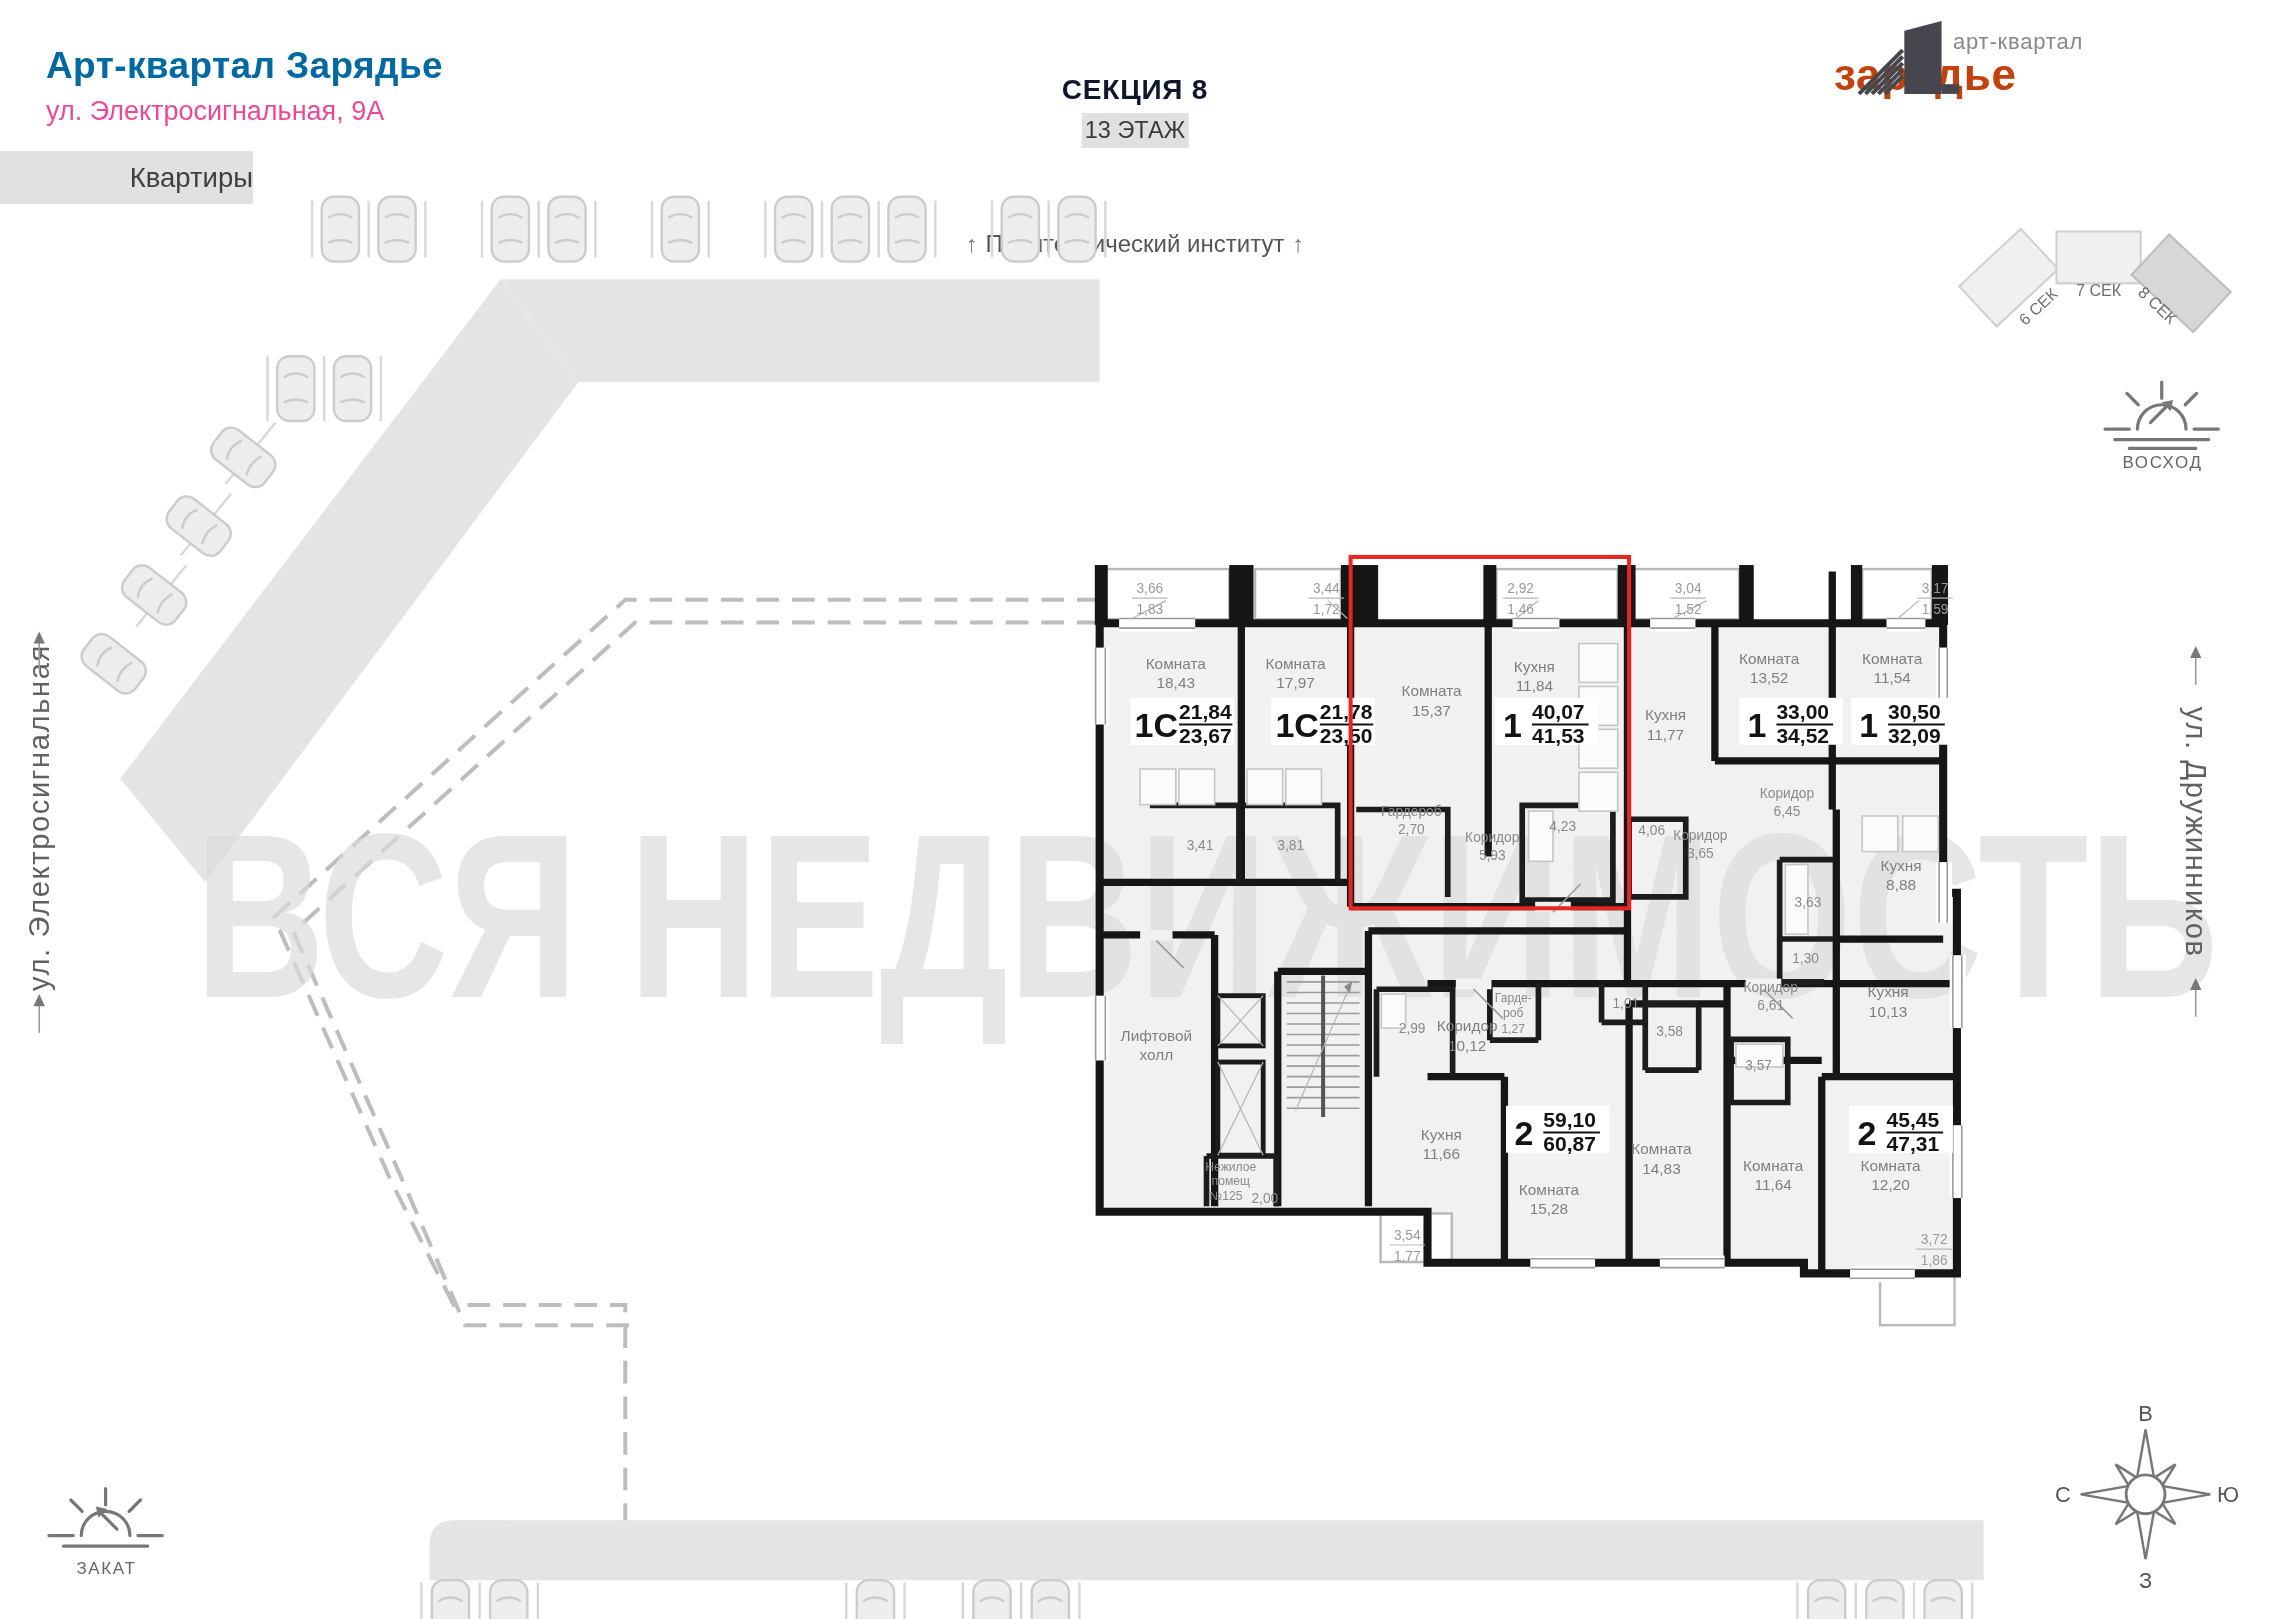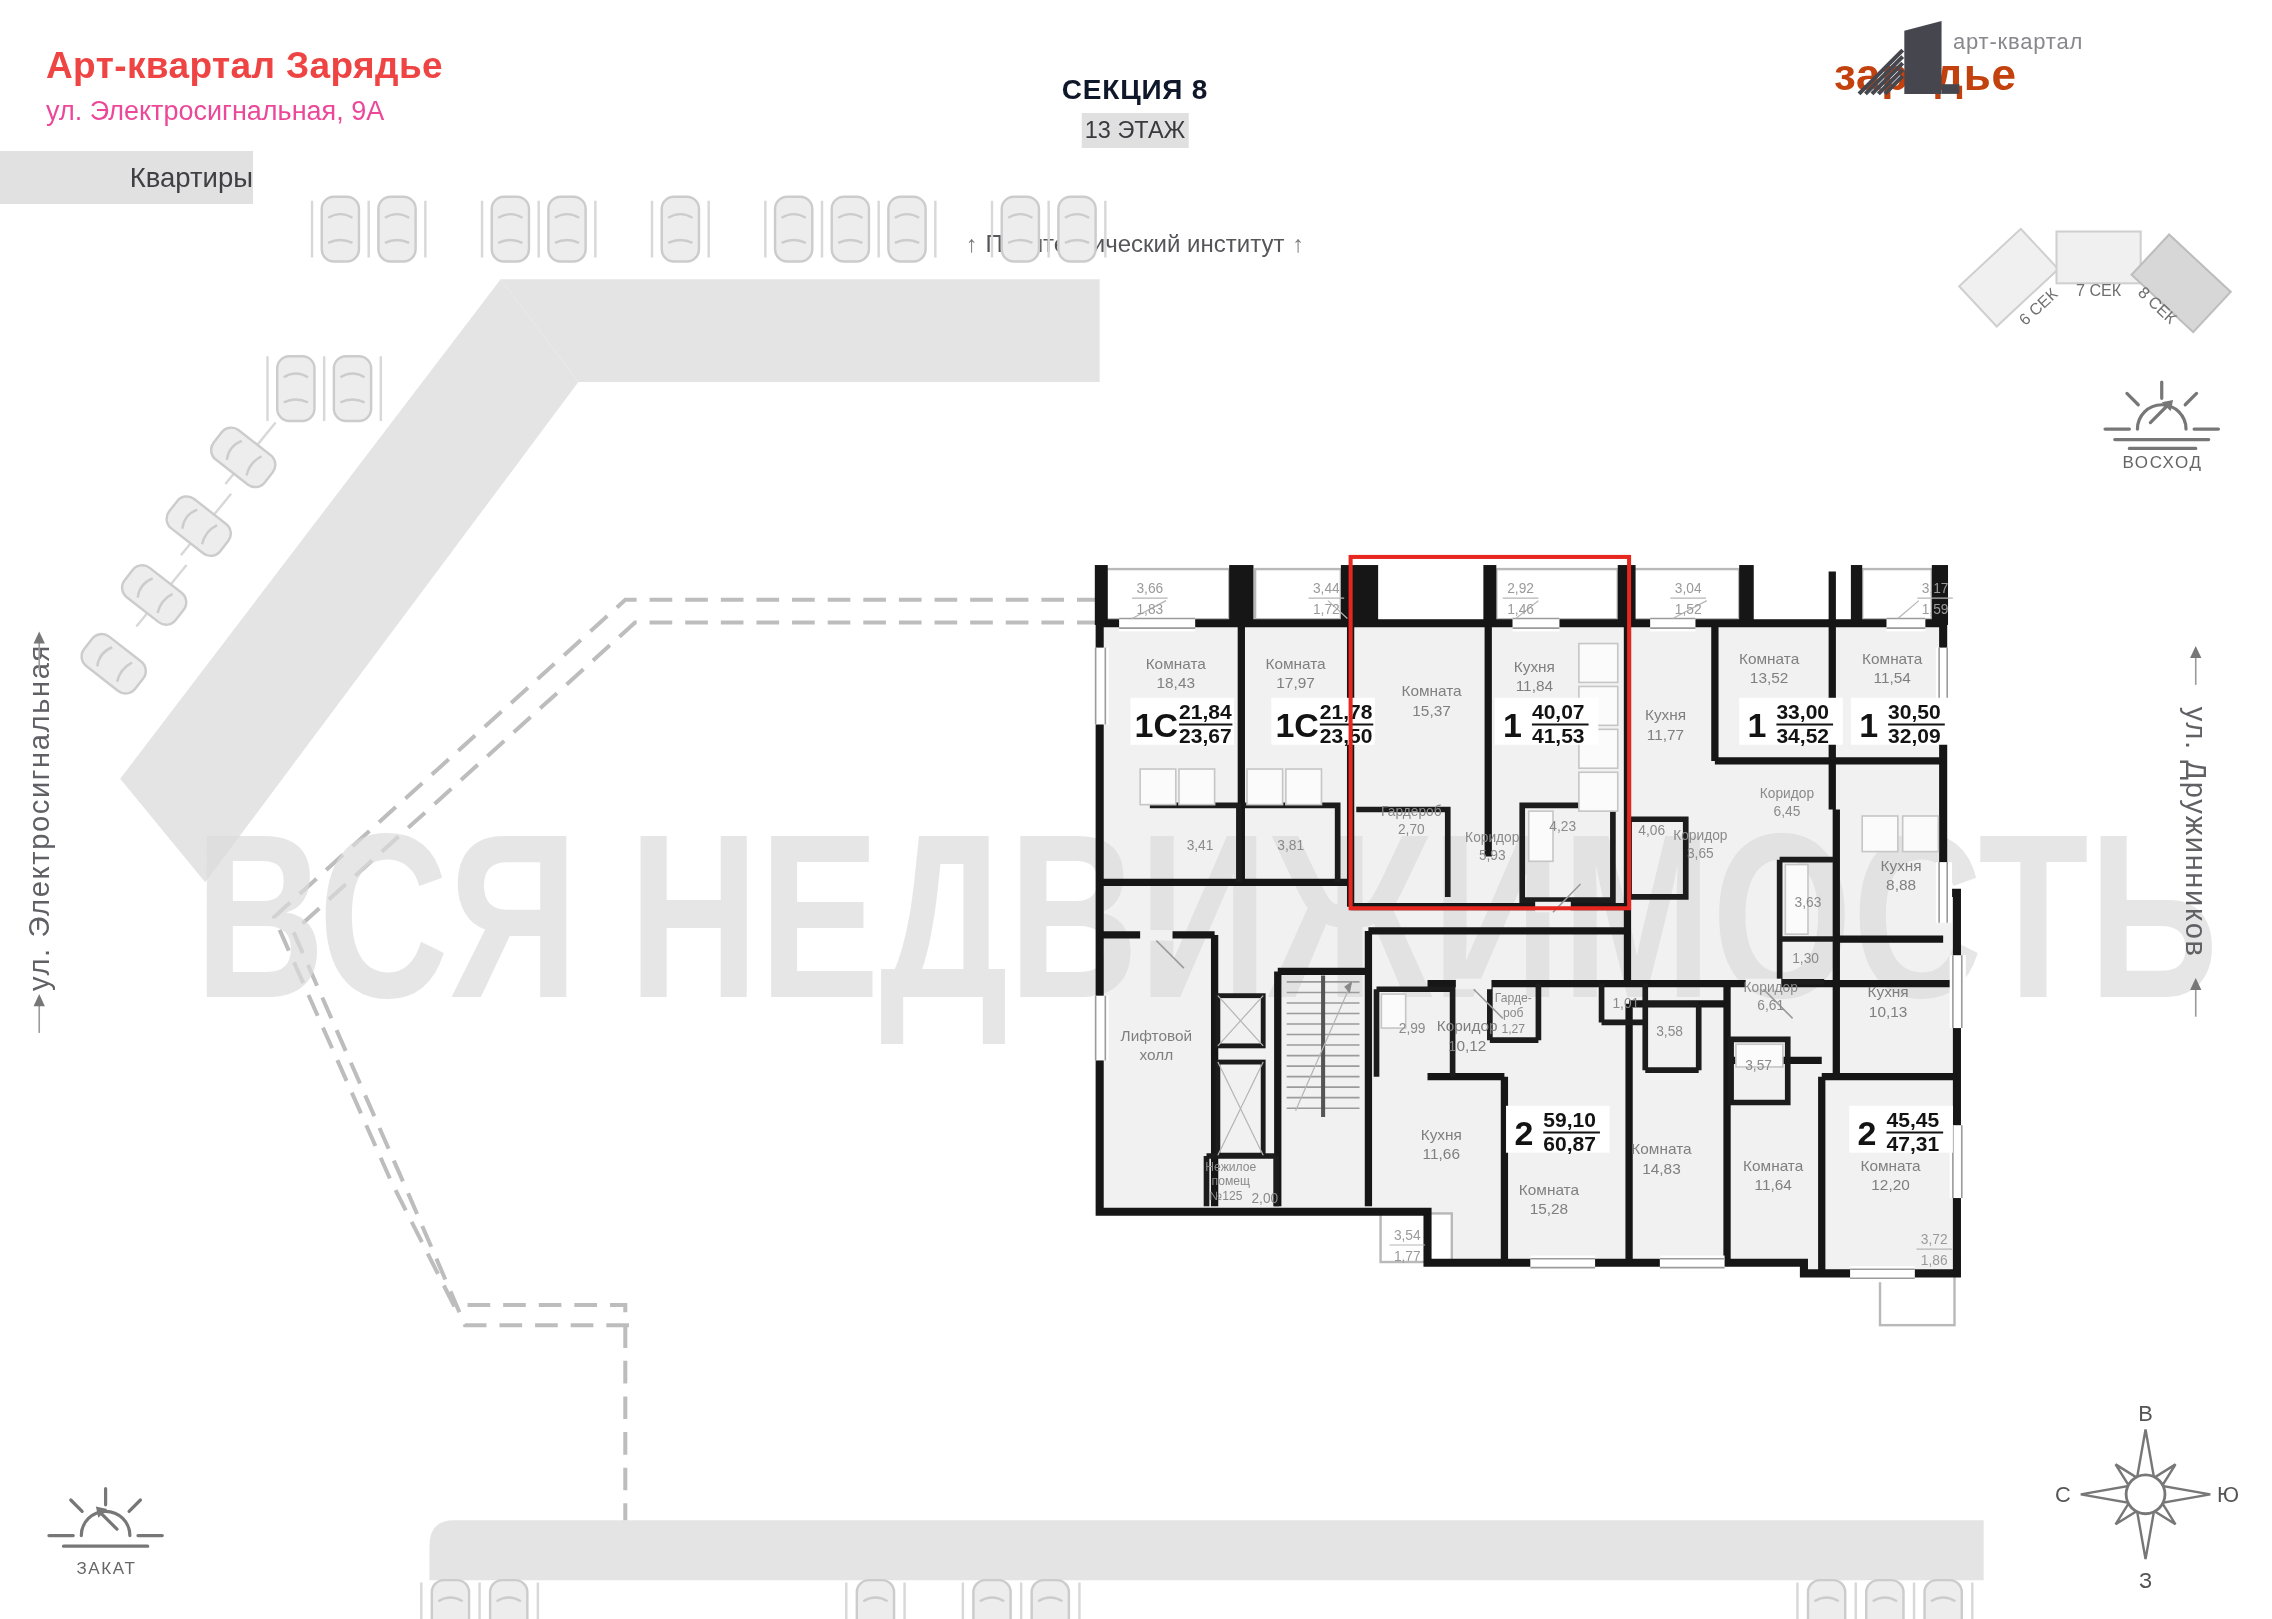--- a/index.html
+++ b/index.html
@@ -1,19 +1,19 @@
 <!DOCTYPE html>
 <html style="font-size:13px"><head>
 <meta charset="utf-8">
 <style>
   html,body{margin:0;padding:0;background:#fff;}
   #stage{position:relative;width:2273px;height:1619px;background:#fff;overflow:hidden;
          font-family:"Liberation Sans",sans-serif;}
   .abs{position:absolute;}
-  .title{left:46px;top:45px;font-size:37px;font-weight:700;color:#ef4444;letter-spacing:0.4px;}
+  .title{left:46px;top:45px;font-size:37px;font-weight:700;color:#0369a1;letter-spacing:0.4px;}
   .address{left:46px;top:96px;font-size:27px;color:#ec4899;}
   .tab{left:0;top:151px;width:253px;height:53px;background:#e1e1e1;color:#3f3f44;
        font-size:27.5px;line-height:53px;text-align:right;cursor:pointer;}
   .sectionTitle{left:1135px;top:74px;transform:translateX(-50%);font-size:28px;font-weight:800;
        color:#0f172a;letter-spacing:0.8px;white-space:nowrap;}
   .floorBadge{left:1135px;top:113px;transform:translateX(-50%);background:#e0e0e0;color:#39393e;
        font-size:23.5px;padding:4px 3px;white-space:nowrap;}
   .landmark{left:1135px;top:230px;transform:translateX(-50%);font-size:24px;color:#55555a;
        white-space:nowrap;}
   .landmark .ar{color:#7a7a7e;padding:0 8px;font-size:23px;}

